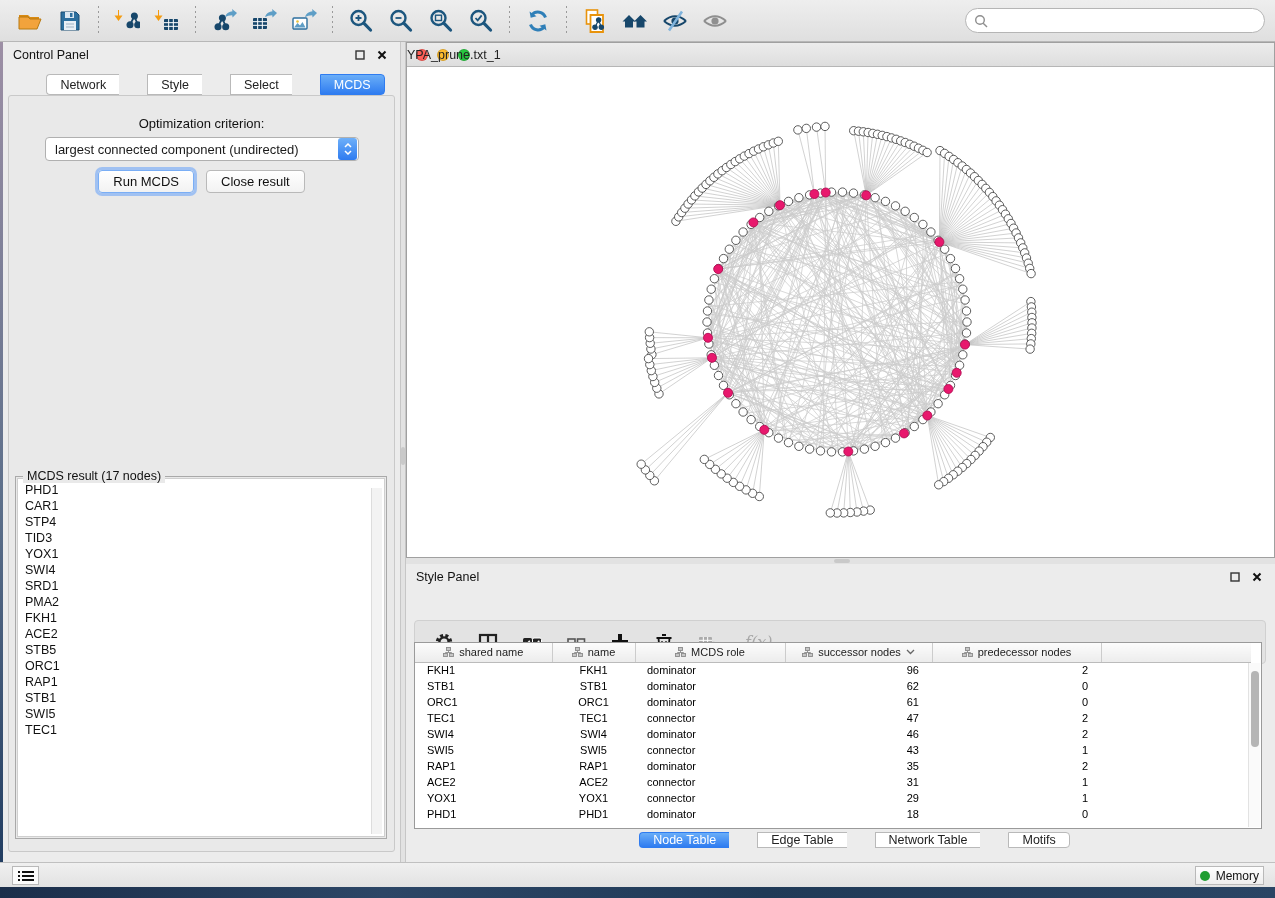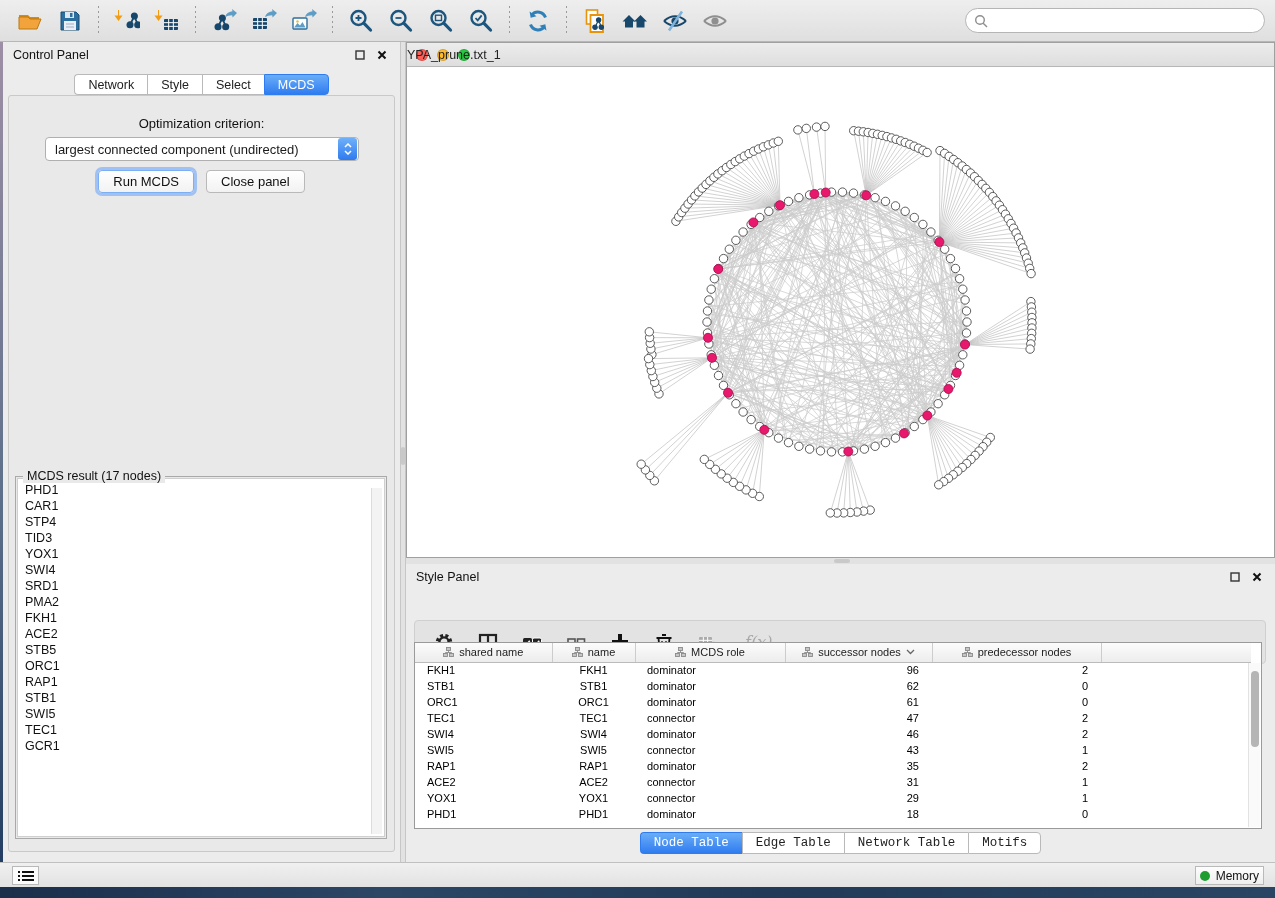--- a/index.html
+++ b/index.html
@@ -26,21 +26,21 @@
   #bottom-edge { position:absolute; left:0; top:887px; width:1275px; height:11px;
     background:linear-gradient(90deg,#1b2e4a,#2c4666 30%,#203a57 60%,#2a4564); }
 
   
   #control-panel { position:absolute; left:3px; top:42px; width:397px; height:820px; background:#ececec; }
   .panel-head { height:26px; display:flex; align-items:center; padding:0 10px; font-size:12.5px; color:#111; }
   .panel-head .flex { flex:1; }
   .mini-ico { width:16px; height:16px; display:flex; align-items:center; justify-content:center; margin-left:6px; }
   #cp-tabs { position:absolute; left:0; top:32px; width:100%; display:flex; justify-content:center; z-index:3; }
   .tab { height:21px; padding:0 13px; font-size:12.5px; display:flex; align-items:center;
-    background:#fff; border:1px solid #b9b9b9; border-right:none; color:#222; }
+    background:#fff; border:1px solid #b9b9b9; border-right:none; color:#222;margin-left:28px; }
   .tab:first-child { border-radius:4px 0 0 4px; }
   .tab:last-child { border-radius:0 4px 4px 0; border-right:1px solid #b9b9b9; }
   .tab.active { background:linear-gradient(#6aaef8,#2f7cf0); color:#fff; border-color:#2f7cf0;text-align:right; }
   #cp-content { position:absolute; left:5px; top:53px; width:387px; height:757px;
     background:#e9e9e9; border:1px solid #c9c9c9; border-radius:3px; }
   #criterion-label { position:absolute; top:20px; width:100%; text-align:center; font-size:13px; color:#111; }
   #criterion-select { position:absolute; left:36px; top:41px; width:314px; height:24px; background:#fff;
     border:1px solid #b0b0b0; border-radius:4px; display:flex; align-items:center; font-size:13px; }
   #criterion-select .val { flex:1; padding:0 9px; white-space:nowrap; overflow:hidden; }
   #criterion-select .step { width:19px; height:22px; margin:0 1px; border-radius:3px;
@@ -91,21 +91,21 @@
   #node-table th { height:19px; background:linear-gradient(#fcfcfc,#ececec);
     border-right:1px solid #cccccc; border-bottom:1px solid #bbbbbb; font-weight:normal;
     font-size:11px; color:#222; white-space:nowrap; overflow:hidden; }
   #node-table th .th-inner { display:flex; align-items:center; justify-content:center; gap:5px; padding:0 4px; }
   #node-table td { height:16px; padding:0 12px 0 12px; white-space:nowrap; overflow:hidden; color:#000; }
   #node-table td.num { text-align:right; padding-right:13px; }
   #node-table td.ctr { text-align:center; }
   #nt-scroll { position:absolute; right:1px; top:20px; bottom:1px; width:12px; background:#fafafa; border-left:1px solid #e2e2e2; }
   #nt-scroll .thumb { position:absolute; left:2px; top:8px; width:8px; height:76px; background:#b5b5b5; border-radius:4px; }
   #tp-tabs { position:absolute; left:0; top:268px; width:100%; display:flex; justify-content:center; }
-  #tp-tabs .tab { height:22px;font-family:Liberation Mono, monospace; }
+  #tp-tabs .tab { height:16px; }
 
   
   #status-bar { position:absolute; left:0; top:862px; width:1275px; height:25px;
     background:linear-gradient(#f0f0f0,#e2e2e2); border-top:1px solid #c0c0c0; }
   #console-btn { position:absolute; left:12px; top:3px; width:27px; height:19px; background:#fbfbfb;
     border:1px solid #b9b9b9; display:flex; align-items:center; justify-content:center; }
   #memory-btn { position:absolute; right:11px; top:3px; height:19px; padding:0 4px;
     background:linear-gradient(#fdfdfd,#eeeeee); border:1px solid #b9b9b9;
     display:flex; align-items:center; gap:6px; font-size:12px; color:#111; }
   #memory-dot { width:10px; height:10px; border-radius:50%; }
@@ -298,21 +298,21 @@
             <path d="M1 4l3-3 3 3" fill="none" stroke="#fff" stroke-width="1.5"></path>
           </svg>
         <svg width="8" height="5">
             <path d="M1 1l3 3 3-3" fill="none" stroke="#fff" stroke-width="1.5"></path>
           </svg>
       </span>
     </div>
     <div id="criterion-label">Optimization criterion:</div>
     <div id="cp-buttons">
       <button class="btn focus">Run MCDS</button>
-      <button class="btn">Close panel</button>
+      <button class="btn">Close result</button>
     </div>
     <div id="mcds-fieldset">
       <div class="fs-border"></div>
       <legend class="fs-legend">MCDS result (17 nodes)</legend>
       <div id="mcds-list">
         <ul id="mcds-ul">
             <li>PHD1</li>
             <li>CAR1</li>
             <li>STP4</li>
             <li>TID3</li>
@@ -321,21 +321,20 @@
             <li>SRD1</li>
             <li>PMA2</li>
             <li>FKH1</li>
             <li>ACE2</li>
             <li>STB5</li>
             <li>ORC1</li>
             <li>RAP1</li>
             <li>STB1</li>
             <li>SWI5</li>
             <li>TEC1</li>
-            <li>GCR1</li>
           </ul>
         <div id="mcds-scroll"></div>
       </div>
     </div>
   </div>
 </div>
 
 <div id="v-splitter">
     <div class="grip"></div>
   </div>

